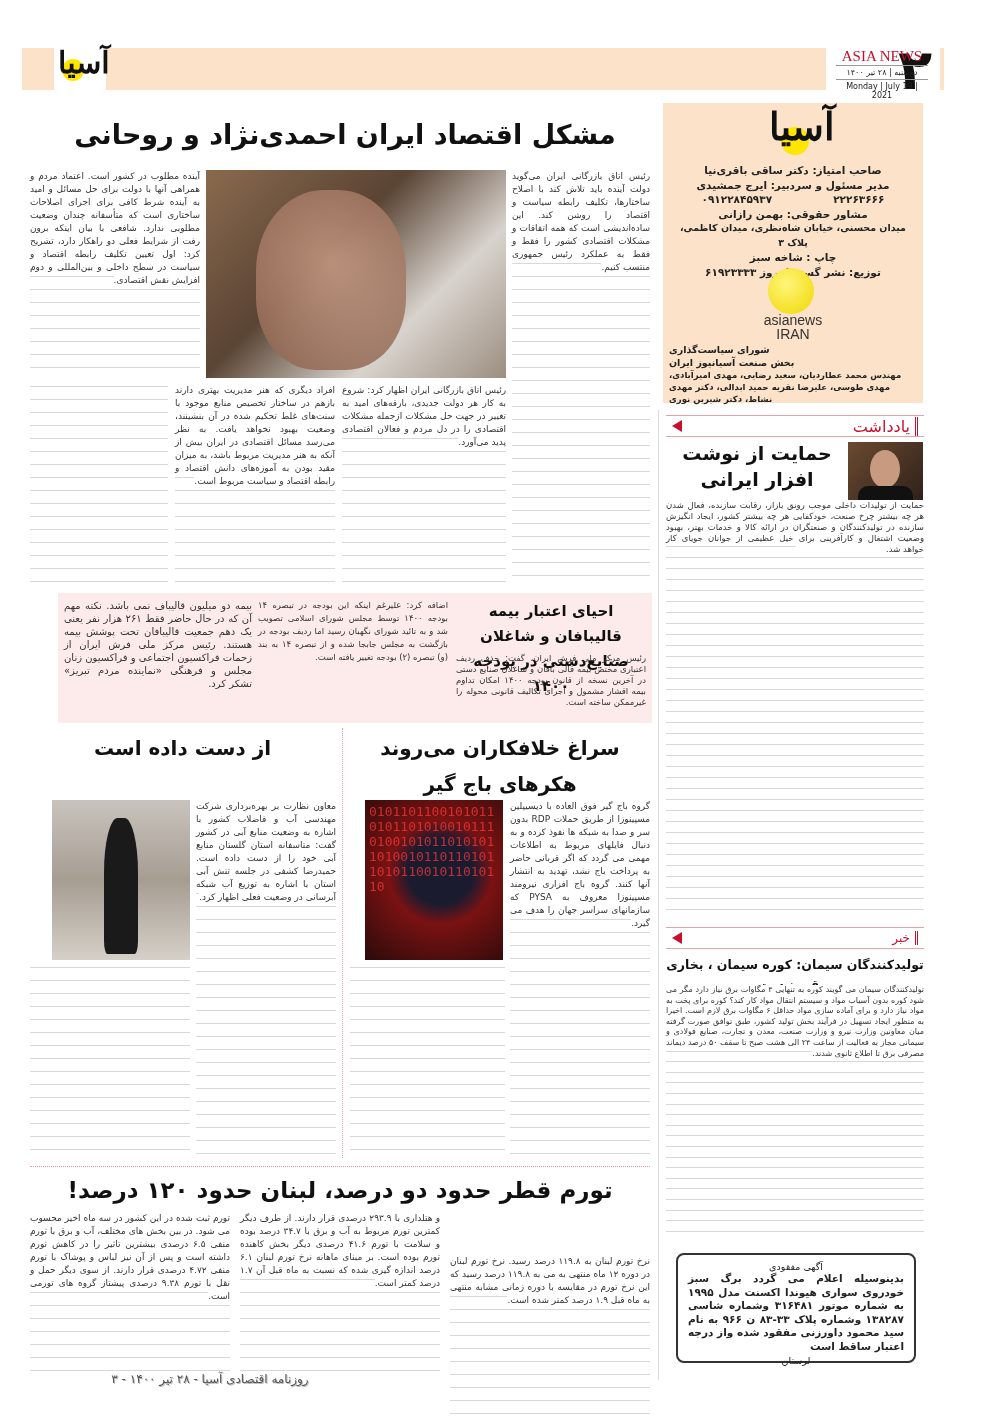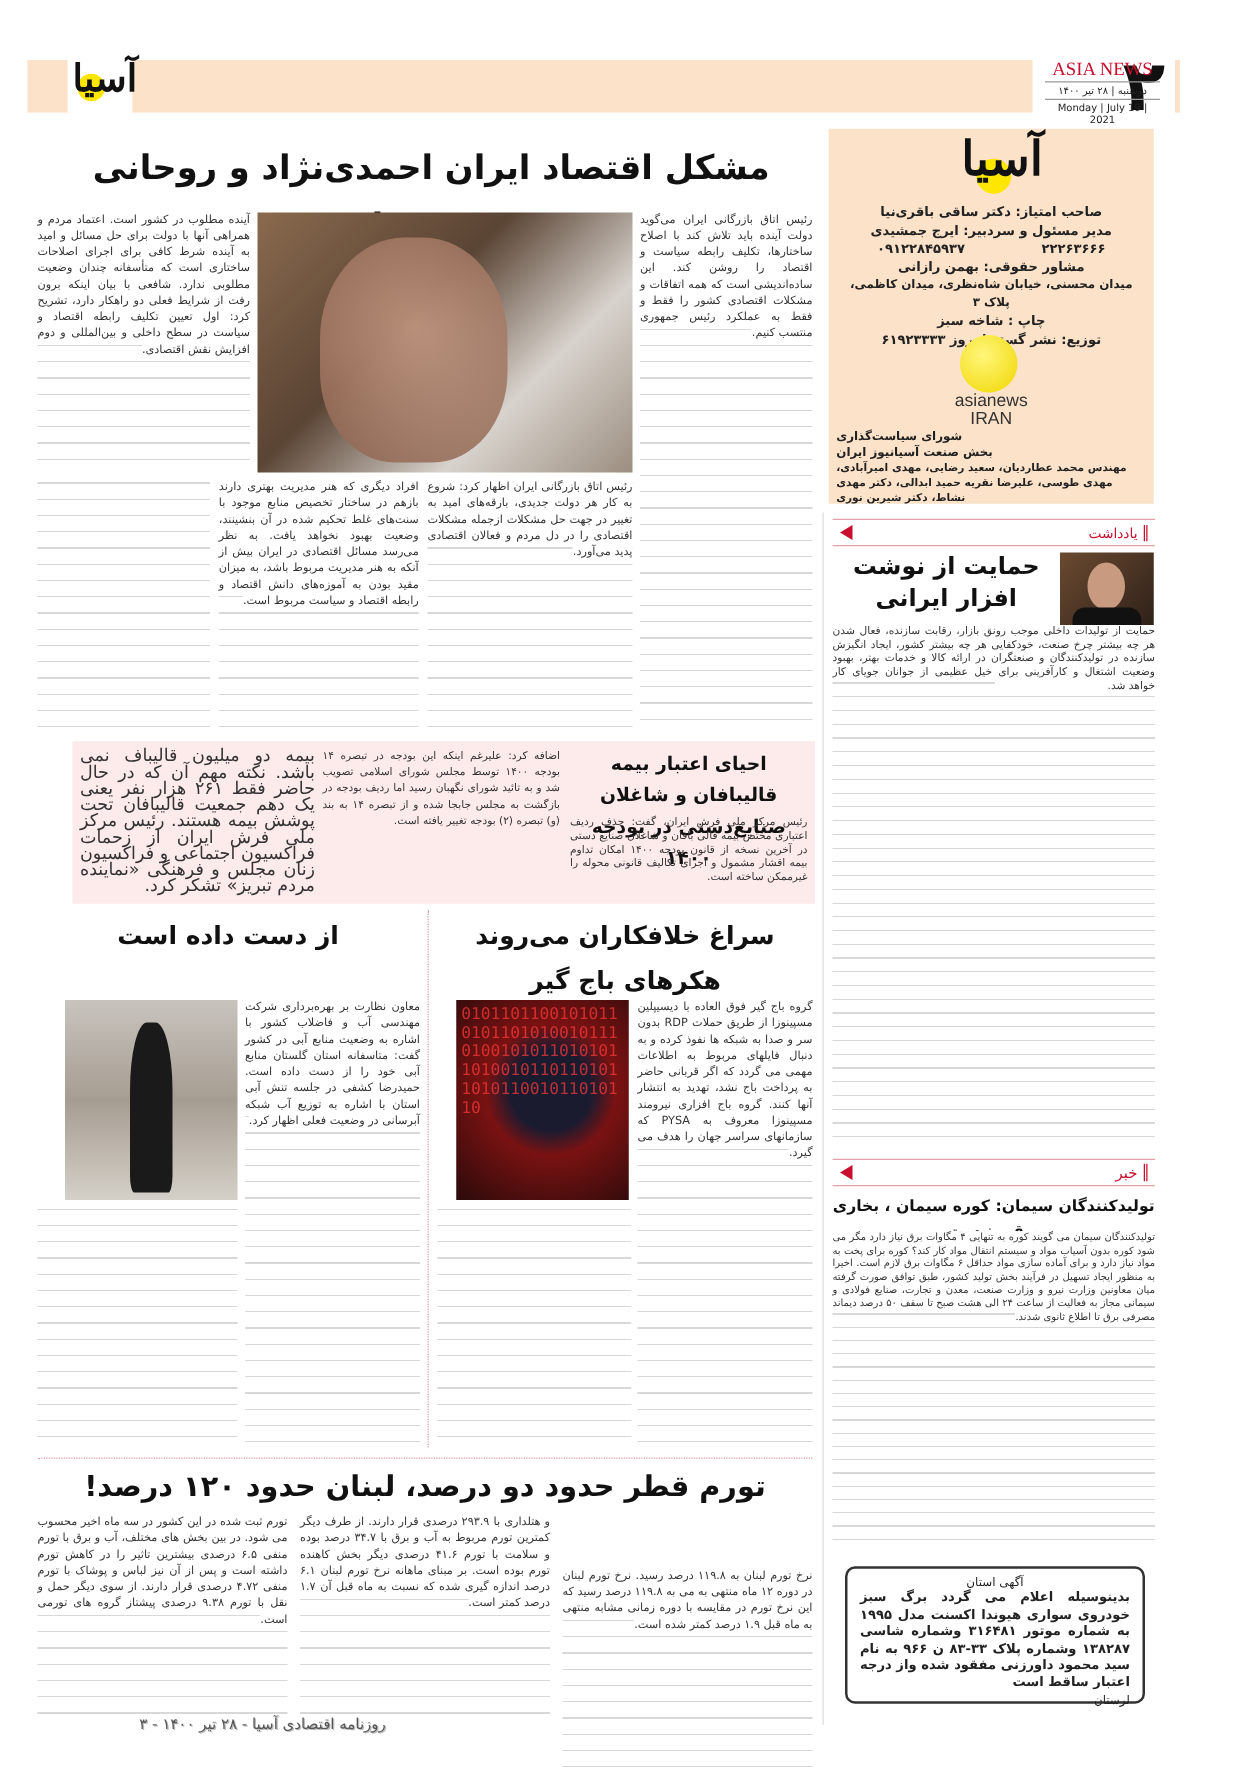--- a/index.html
+++ b/index.html
@@ -87,21 +87,21 @@
   <span style="background:#fff">افراد دیگری که هنر مدیریت بهتری دارند بازهم در ساختار تخصیص منابع موجود با سنت‌های غلط تحکیم شده در آن بنشینند، وضعیت بهبود نخواهد یافت. به نظر می‌رسد مسائل اقتصادی در ایران بیش از آنکه به هنر مدیریت مربوط باشد، به میزان مقید بودن به آموزه‌های دانش اقتصاد و رابطه اقتصاد و سیاست مربوط است.</span>
 </div>
 <div class="abs body-text col-fill" style="left:342px;top:384px;width:164px;height:198px">
   <span style="background:#fff">رئیس اتاق بازرگانی ایران اظهار کرد: شروع به کار هر دولت جدیدی، بارقه‌های امید به تغییر در جهت حل مشکلات ازجمله مشکلات اقتصادی را در دل مردم و فعالان اقتصادی پدید می‌آورد.</span>
 </div>
 
 <div class="abs pinkbox" style="left:58px;top:593px;width:594px;height:130px">
   <div class="abs headline" style="left:398px;top:6px;width:190px;font-size:15px;line-height:25px">احیای اعتبار بیمه قالیبافان و شاغلان صنایع‌دستی در بودجه ۱۴۰۰</div>
   <div class="abs body-text" style="left:398px;top:60px;width:190px;font-size:8.5px;line-height:11px">رئیس مرکز ملی فرش ایران، گفت: حذف ردیف اعتباری مختص بیمه قالی بافان و شاغلان صنایع دستی در آخرین نسخه از قانون بودجه ۱۴۰۰ امکان تداوم بیمه اقشار مشمول و اجرای تکالیف قانونی محوله را غیرممکن ساخته است.</div>
   <div class="abs body-text" style="left:200px;top:6px;width:190px;font-size:8.5px;line-height:13px">اضافه کرد: علیرغم اینکه این بودجه در تبصره ۱۴ بودجه ۱۴۰۰ توسط مجلس شورای اسلامی تصویب شد و به تائید شورای نگهبان رسید اما ردیف بودجه در بازگشت به مجلس جابجا شده و از تبصره ۱۴ به بند (و) تبصره (۲) بودجه تغییر یافته است.</div>
-  <div class="abs body-text" style="left:6px;top:6px;width:188px;font-size:14px;line-height:13px">بیمه دو میلیون قالیباف نمی باشد. نکته مهم آن که در حال حاضر فقط ۲۶۱ هزار نفر یعنی یک دهم جمعیت قالیبافان تحت پوشش بیمه هستند. رئیس مرکز ملی فرش ایران از زحمات فراکسیون اجتماعی و فراکسیون زنان مجلس و فرهنگی «نماینده مردم تبریز» تشکر کرد.</div>
+  <div class="abs body-text" style="left:6px;top:6px;width:188px;font-size:10px;line-height:13px">بیمه دو میلیون قالیباف نمی باشد. نکته مهم آن که در حال حاضر فقط ۲۶۱ هزار نفر یعنی یک دهم جمعیت قالیبافان تحت پوشش بیمه هستند. رئیس مرکز ملی فرش ایران از زحمات فراکسیون اجتماعی و فراکسیون زنان مجلس و فرهنگی «نماینده مردم تبریز» تشکر کرد.</div>
 </div>
 
 <div class="abs dotted-v" style="left:342px;top:728px;height:430px"></div>
 <div class="abs headline" style="left:350px;top:730px;width:300px;font-size:20px;line-height:36px">
   <div>سراغ خلافکاران می‌روند</div>
   <div>هکرهای باج گیر</div>
 </div>
 <div class="abs" style="left:365px;top:800px;width:138px;height:160px;background:radial-gradient(circle at 55% 45%,#1b1b30 0 28%,#7a1212 45%,#2a0a0a 100%)">
   <div class="abs" style="left:4px;top:4px;right:4px;bottom:4px;color:#ff3b3b;font-family:'DejaVu Sans Mono',monospace;font-size:13px;line-height:15px;overflow:hidden;opacity:.7;word-break:break-all">0101101100101011010110101001011101001010110101011010010110110101101011001011010110</div>
 </div>
@@ -117,21 +117,21 @@
   <div class="abs" style="left:52px;top:18px;width:34px;height:136px;background:#1a1a1a;border-radius:40% 40% 10% 10%"></div>
 </div>
 <div class="abs body-text col-fill" style="left:196px;top:800px;width:140px;height:355px">
   <span style="background:#fff">معاون نظارت بر بهره‌برداری شرکت مهندسی آب و فاضلاب کشور با اشاره به وضعیت منابع آبی در کشور گفت: متاسفانه استان گلستان منابع آبی خود را از دست داده است. حمیدرضا کشفی در جلسه تنش آبی استان با اشاره به توزیع آب شبکه آبرسانی در وضعیت فعلی اظهار کرد.</span>
 </div>
 <div class="abs body-text col-fill" style="left:30px;top:965px;width:160px;height:190px"></div>
 
 <div class="abs dotted-v" style="left:658px;top:410px;height:970px;border-left:1px solid #ddd"></div>
 <div class="abs sect-bar" style="left:666px;top:415px;width:258px">
   <span class="tri"></span>
-  <span class="red rtl" style="font-size:11px;border-right:3px double #c8102e;padding-right:5px">یادداشت</span>
+  <span class="red rtl" style="font-size:16px;border-right:3px double #c8102e;padding-right:5px">یادداشت</span>
 </div>
 <div class="abs photo" style="left:848px;top:442px;width:75px;height:68px;background:linear-gradient(135deg,#6b4a30,#2a1e18)">
   <div class="abs" style="left:22px;top:8px;width:30px;height:38px;border-radius:50%;background:#c89a80"></div>
   <div class="abs" style="left:10px;top:44px;width:55px;height:24px;background:#111;border-radius:10px 10px 0 0"></div>
 </div>
 <div class="abs rtl" style="left:840px;top:510px;width:84px;font-size:8px;font-weight:bold;text-align:center">دکتر مهدی کریمی تفرشی</div>
 <div class="abs headline" style="left:672px;top:440px;width:170px;font-size:19px;line-height:26px">حمایت از نوشت افزار ایرانی</div>
 <div class="abs body-text col-fill" style="left:666px;top:500px;width:258px;height:420px;font-size:8.5px;line-height:11px;background:repeating-linear-gradient(180deg,#fff 0 2px,#d8d8d8 2px 3px,#fff 3px 11px)">
   <span style="background:#fff;padding-left:90px">حمایت از تولیدات داخلی موجب رونق بازار، رقابت سازنده، فعال شدن هر چه بیشتر چرخ صنعت، خودکفایی هر چه بیشتر کشور، ایجاد انگیزش سازنده در تولیدکنندگان و صنعتگران در ارائه کالا و خدمات بهتر، بهبود وضعیت اشتغال و کارآفرینی برای خیل عظیمی از جوانان جویای کار خواهد شد.</span>
 </div>
@@ -139,23 +139,23 @@
 <div class="abs sect-bar" style="left:666px;top:927px;width:258px">
   <span class="tri"></span>
   <span class="red rtl" style="font-size:12px;border-right:3px double #c8102e;padding-right:5px">خبر</span>
 </div>
 <div class="abs headline" style="left:666px;top:955px;width:258px;font-size:12.5px;line-height:20px">تولیدکنندگان سیمان: کوره سیمان ، بخاری برقی نیست</div>
 <div class="abs body-text" style="left:666px;top:985px;width:258px;height:250px;font-size:8px;line-height:10.6px;background:repeating-linear-gradient(180deg,#fff 0 2px,#d8d8d8 2px 3px,#fff 3px 10.6px)">
   <span style="background:#fff">تولیدکنندگان سیمان می گویند کوره به تنهایی ۴ مگاوات برق نیاز دارد مگر می شود کوره بدون آسیاب مواد و سیستم انتقال مواد کار کند؟ کوره برای پخت به مواد نیاز دارد و برای آماده سازی مواد حداقل ۶ مگاوات برق لازم است. اخیرا به منظور ایجاد تسهیل در فرآیند بخش تولید کشور، طبق توافق صورت گرفته میان معاونین وزارت نیرو و وزارت صنعت، معدن و تجارت، صنایع فولادی و سیمانی مجاز به فعالیت از ساعت ۲۴ الی هشت صبح تا سقف ۵۰ درصد دیماند مصرفی برق تا اطلاع ثانوی شدند.</span>
 </div>
 
 <div class="abs ad-box rtl" style="left:676px;top:1253px;width:240px;height:110px">
-  <div style="text-align:center;font-size:9.5px">آگهی استان</div>
+  <div style="text-align:center;font-size:9.5px">آگهی مفقودی</div>
   <div style="font-size:10.5px;line-height:13.5px;text-align:justify;font-weight:bold">بدینوسیله اعلام می گردد برگ سبز خودروی سواری هیوندا اکسنت مدل ۱۹۹۵ به شماره موتور ۳۱۶۴۸۱ وشماره شاسی ۱۳۸۲۸۷ وشماره پلاک ۳۳-۸۳ ن ۹۶۶ به نام سید محمود داورزنی مفقود شده واز درجه اعتبار ساقط است</div>
-  <div style="text-align:right;font-size:9.5px;margin-top:2px">لرستان</div>
+  <div style="text-align:center;font-size:9.5px;margin-top:2px">لرستان</div>
 </div>
 
 <div class="abs dotted-h" style="left:30px;top:1166px;width:620px"></div>
 <div class="abs headline" style="left:30px;top:1172px;width:620px;font-size:23px;line-height:36px">تورم قطر حدود دو درصد، لبنان حدود ۱۲۰ درصد!</div>
 <div class="abs body-text col-fill" style="left:450px;top:1255px;width:200px;height:160px">
   <span style="background:#fff">نرخ تورم لبنان به ۱۱۹.۸ درصد رسید. نرخ تورم لبنان در دوره ۱۲ ماه منتهی به می به ۱۱۹.۸ درصد رسید که این نرخ تورم در مقایسه با دوره زمانی مشابه منتهی به ماه قبل ۱.۹ درصد کمتر شده است.</span>
 </div>
 <div class="abs body-text col-fill" style="left:240px;top:1212px;width:200px;height:160px">
   <span style="background:#fff">و هتلداری با ۲۹۳.۹ درصدی قرار دارند. از طرف دیگر کمترین تورم مربوط به آب و برق با ۳۴.۷ درصد بوده و سلامت با تورم ۴۱.۶ درصدی دیگر بخش کاهنده تورم بوده است. بر مبنای ماهانه نرخ تورم لبنان ۶.۱ درصد اندازه گیری شده که نسبت به ماه قبل آن ۱.۷ درصد کمتر است.</span>
 </div>

